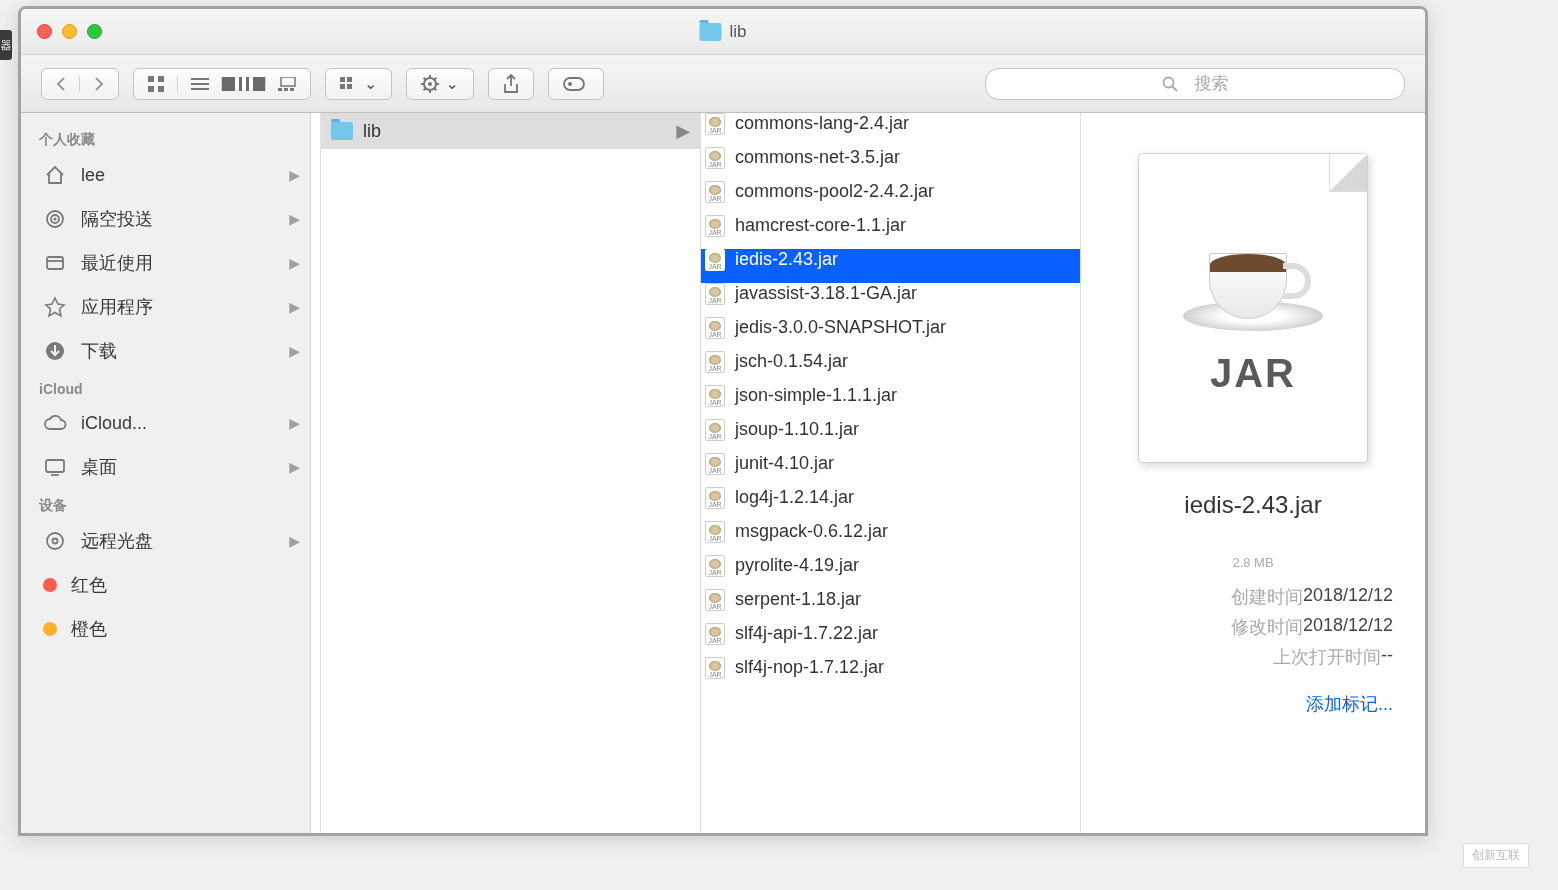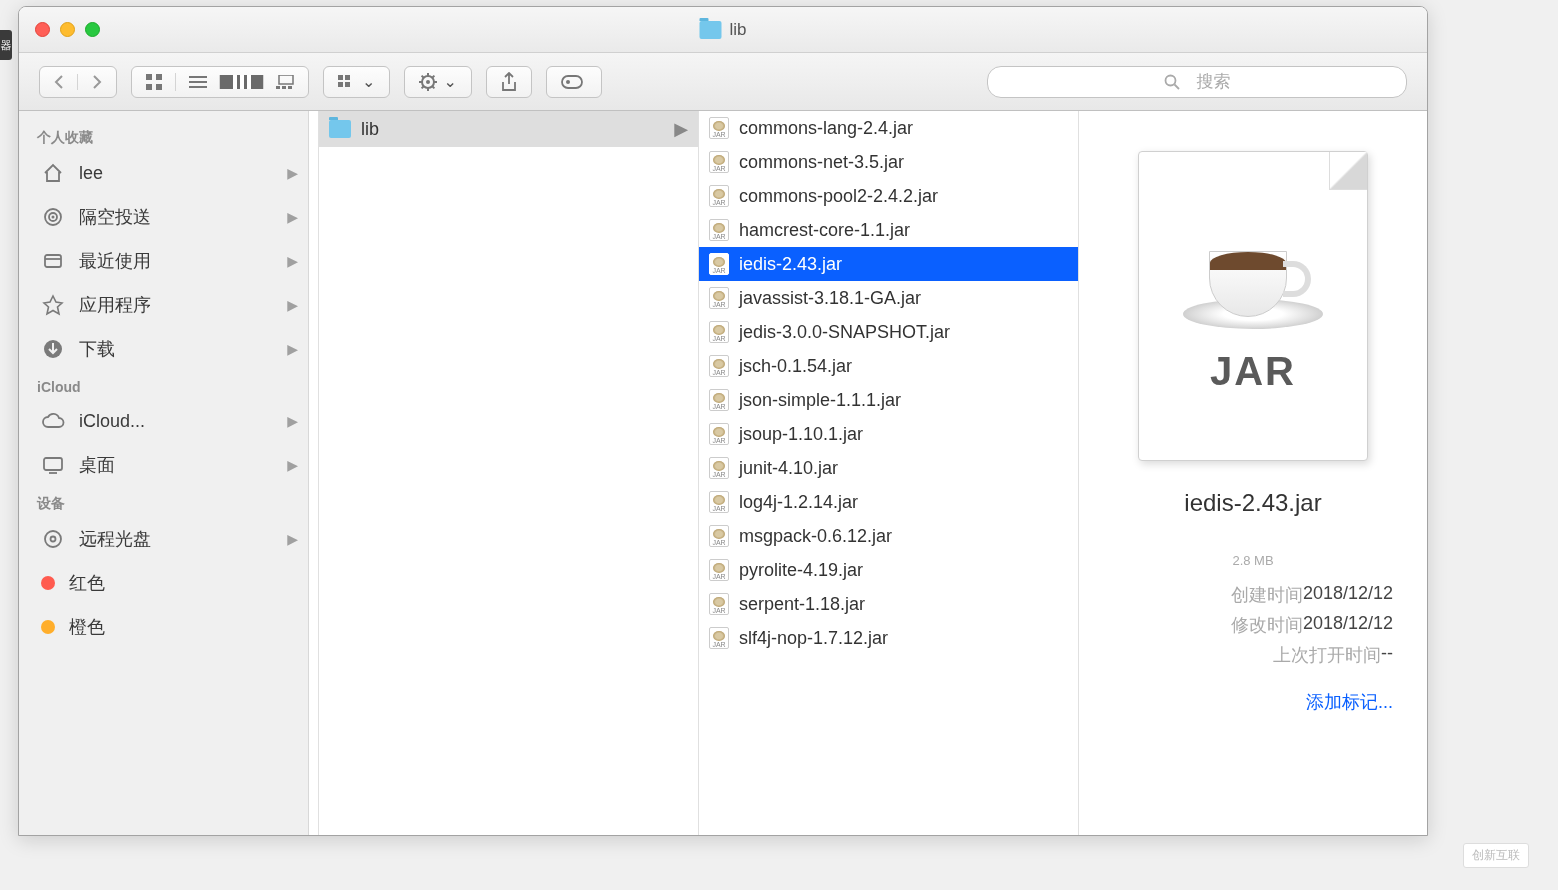--- a/index.html
+++ b/index.html
@@ -1,18 +1,18 @@
 <!DOCTYPE html>
 <html><head>
 <meta charset="utf-8">
 <style>
 * { box-sizing: border-box; margin: 0; padding: 0; font-family: -apple-system, "Helvetica Neue", Arial, sans-serif; }
 html, body { width: 1558px; height: 890px; overflow: hidden; background: #f0f0f0; }
 
-.window { width: 1410px; height: 830px; margin-left: 18px; margin-top: 6px; background: #fff; border: 1px solid #a3a3a3; border-radius: 8px 8px 0 0; display: flex; flex-direction: column; overflow: hidden; box-shadow: 0 4px 20px rgba(0,0,0,0.15); }
+.window { width: 1410px; height: 830px; margin-left: 18px; margin-top: 6px; background: #fff; border: 3px solid #a3a3a3; border-radius: 8px 8px 0 0; display: flex; flex-direction: column; overflow: hidden; box-shadow: 0 4px 20px rgba(0,0,0,0.15); }
 
 .titlebar { height: 46px; background: linear-gradient(#f6f6f6, #eaeaea); border-bottom: 1px solid #d0d0d0; display: flex; align-items: center; position: relative; }
 .traffic { display: flex; gap: 10px; margin-left: 16px; }
 .dot { width: 15px; height: 15px; border-radius: 50%; }
 .dot.red { background: #ff5f57; border: 1px solid #e24238; }
 .dot.yellow { background: #febc2e; border: 1px solid #e1a117; }
 .dot.green { background: #28c840; border: 1px solid #1aab29; }
 .title-center { position: absolute; left: 50%; transform: translateX(-50%); display: flex; align-items: center; gap: 8px; font-size: 17px; color: #555; }
 .folder-ico { width: 22px; height: 18px; background: #74c7ec; border-radius: 2px; position: relative; }
 .folder-ico::before { content: ""; position: absolute; top: -3px; left: 0; width: 9px; height: 3px; background: #5eb6de; border-radius: 1px 1px 0 0; }
@@ -41,21 +41,21 @@
 .tag-dot.red { background:#ff5b4f; }
 .tag-dot.orange { background:#ffae2b; }
 
 .col { border-right: 1px solid #e0e0e0; overflow-y:auto; }
 .col0 { width: 10px; background:#fff; }
 .col1 { width: 380px; background:#fff; }
 .col2 { width: 380px; background:#fff; }
 .folder-row { height: 36px; display:flex; align-items:center; padding: 0 10px; font-size:18px; background:#dedede; color:#333; gap:10px; }
 .folder-row .arrow { margin-left:auto; color:#888; }
 
-.file-row { height: 34px; display:flex; align-items:center; padding: 0 10px; font-size:18px; gap:10px; color:#333; }
+.file-row { height: 34px; display:flex; align-items:flex-start; padding: 0 4px; font-size:18px; gap:10px; color:#333; }
 .file-row.selected { background:#0a60ff; color:#fff; }
 .jar-ico { width:20px; height:22px; background:#fff; border:1px solid #ccc; border-radius:2px; position:relative; display:flex; align-items:flex-end; justify-content:center; font-size:7px; color:#888; }
 .jar-ico::before { content:""; position:absolute; top:3px; left:3px; right:3px; height:10px; background: radial-gradient(ellipse at center, #d9c9a3 40%, #b89f6a 70%); border-radius:50%; }
 .file-row.selected .jar-ico { border-color:#fff; background:#fff; }
 
 .preview { flex:1; background:#fff; display:flex; flex-direction:column; align-items:center; padding: 20px 30px; }
 .preview-thumb { width: 230px; height: 310px; background:#fff; border:1px solid #d0d0d0; border-radius:4px; box-shadow: 2px 3px 8px rgba(0,0,0,0.15); display:flex; flex-direction:column; align-items:center; justify-content:center; position:relative; margin-top:20px; }
 .preview-thumb .fold { position:absolute; top:0; right:0; width:38px; height:38px; background:linear-gradient(135deg,#fff 48%, #d8d8d8 52%); border-left:1px solid #ddd; border-bottom:1px solid #ddd; }
 .cup { width: 140px; height: 110px; position:relative; margin-bottom: 20px; }
 .saucer { position:absolute; bottom:0; left:0; width:140px; height:30px; background:radial-gradient(ellipse,#fff 30%,#ddd 60%,#aaa 100%); border-radius:50%; }
@@ -347,20 +347,24 @@
           <span class="jar-ico">JAR</span>
           <span>msgpack-0.6.12.jar</span>
         </div>
         <div class="file-row">
           <span class="jar-ico">JAR</span>
           <span>pyrolite-4.19.jar</span>
         </div>
         <div class="file-row">
           <span class="jar-ico">JAR</span>
           <span>serpent-1.18.jar</span>
+        </div>
+        <div class="file-row">
+          <span class="jar-ico">JAR</span>
+          <span>slf4j-api-1.7.22.jar</span>
         </div>
         <div class="file-row">
           <span class="jar-ico">JAR</span>
           <span>slf4j-nop-1.7.12.jar</span>
         </div>
       </div>
 
     <div class="preview">
       <div class="preview-thumb">
         <div class="fold"></div>

